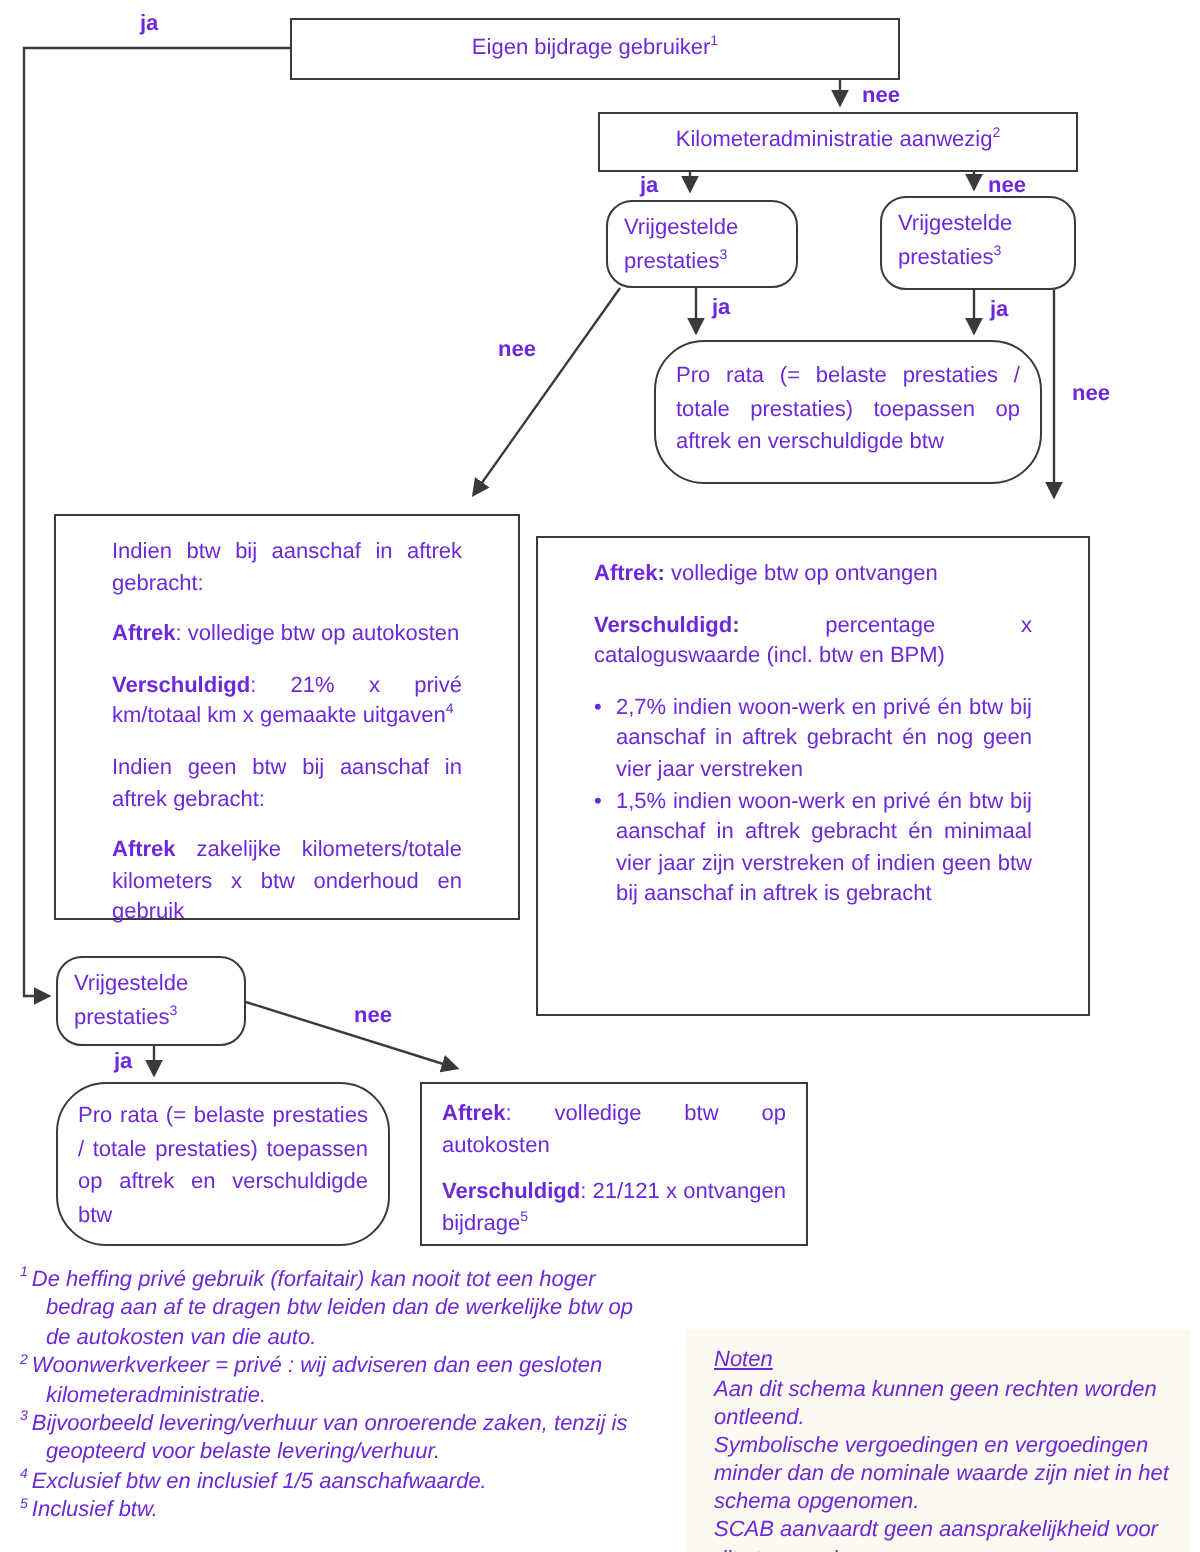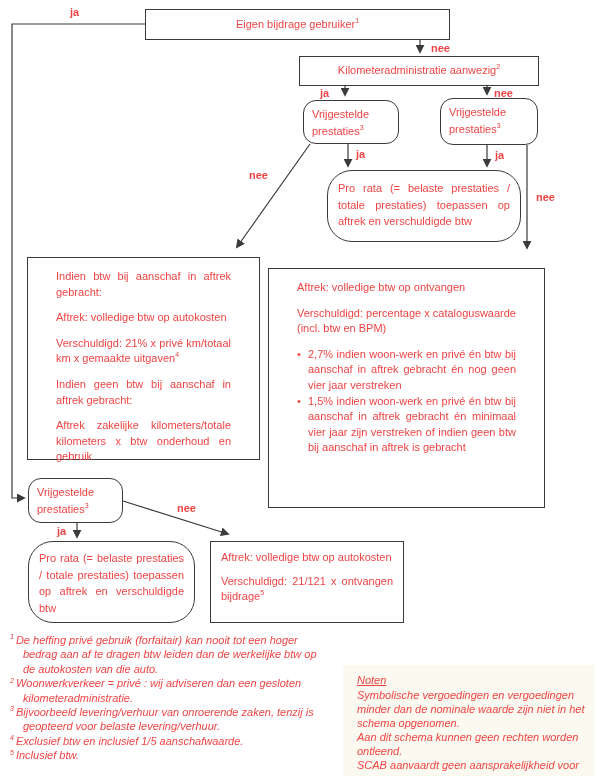--- a/index.html
+++ b/index.html
@@ -1,33 +1,33 @@
 <!DOCTYPE html>
 <html><head>
 <meta charset="utf-8">
 <style>
   html,body{margin:0;padding:0;background:#ffffff;}
   .canvas{
     position:relative;width:600px;height:776px;background:#ffffff;
-    font-family:"Liberation Sans", sans-serif;color:#ef4444;overflow:hidden;
+    font-family:"Liberation Sans", sans-serif;color:#6d28d9;overflow:hidden;
   }
   .edges{position:absolute;left:0;top:0;width:600px;height:776px;}
   .node{
     position:absolute;box-sizing:border-box;border:1px solid #3a3a3a;
     background:#ffffff;font-size:11px;line-height:1.42;
   }
   .nc{display:flex;align-items:center;justify-content:center;text-align:center;}
   .nc .t{white-space:nowrap;}
   .small{padding:5px 8px;line-height:1.55;border-radius:13px;}
   .just{text-align:justify;}
   .node p{margin:0 0 10px 0;}
   .node p:last-child{margin-bottom:0;}
   .pr{padding:9px 10px;line-height:1.5;border-radius:25px;}
   .detail{padding:11px 28px;}
-  .b{font-weight:normal;}
+  .b{font-weight:bold;}
   .it{font-style:italic;}
   sup{font-size:7px;line-height:0;}
   .bullet{position:relative;padding-left:11px;text-align:justify;margin:0;}
   .bullet::before{content:"\2022";position:absolute;left:0;top:0;}
   .elabel{position:absolute;font-size:11px;font-weight:bold;line-height:1;white-space:nowrap;}
   .footnotes{
     position:absolute;left:10px;top:633px;width:318px;
     font-size:11px;font-style:italic;line-height:1.31;
   }
   .fn{padding-left:13px;text-indent:-13px;}
@@ -127,18 +127,18 @@
   <div class="footnotes">
     <div class="fn"><sup>1</sup><span>De heffing privé gebruik (forfaitair) kan nooit tot een hoger bedrag aan af te dragen btw leiden dan de werkelijke btw op de autokosten van die auto.</span></div>
     <div class="fn"><sup>2</sup><span>Woonwerkverkeer = privé : wij adviseren dan een gesloten kilometeradministratie.</span></div>
     <div class="fn"><sup>3</sup><span>Bijvoorbeeld levering/verhuur van onroerende zaken, tenzij is geopteerd voor belaste levering/verhuur.</span></div>
     <div class="fn"><sup>4</sup><span>Exclusief btw en inclusief 1/5 aanschafwaarde.</span></div>
     <div class="fn"><sup>5</sup><span>Inclusief btw.</span></div>
   </div>
 
   <div class="noten">
     <div class="noten-title">Noten</div>
+    <div>Aan dit schema kunnen geen rechten worden ontleend.</div>
     <div>Symbolische vergoedingen en vergoedingen minder dan de nominale waarde zijn niet in het schema opgenomen.</div>
-    <div>Aan dit schema kunnen geen rechten worden ontleend.</div>
     <div>SCAB aanvaardt geen aansprakelijkheid voor dit stroomschema.</div>
   </div>
 
 </div>
 
 </body></html>

